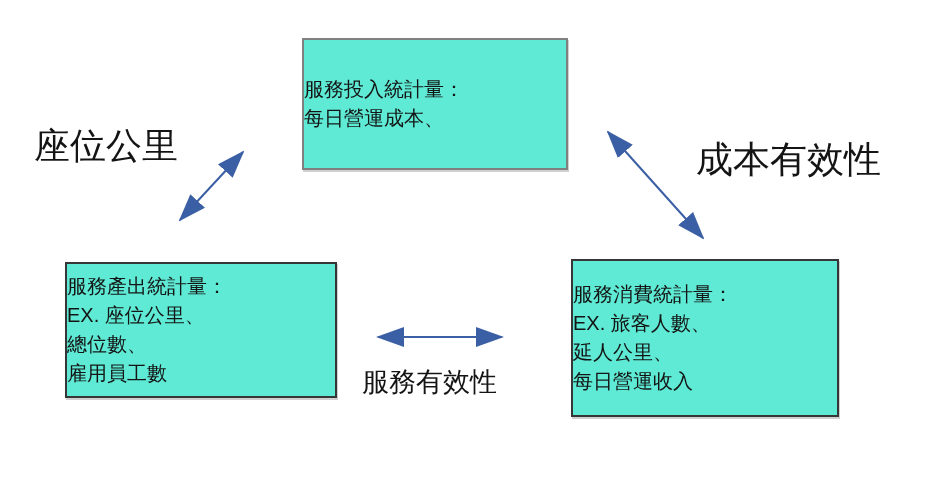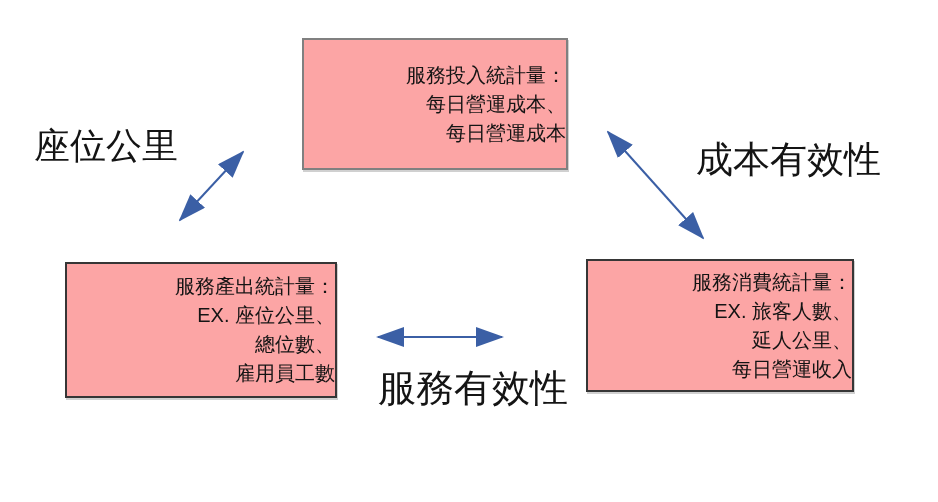--- a/index.html
+++ b/index.html
@@ -3,66 +3,65 @@
 <meta charset="utf-8">
 <style>
   html,body { margin:0; padding:0; }
   .canvas {
     position:relative; width:938px; height:502px;
     background:var(--background,#ffffff);
     font-family:"Liberation Sans", sans-serif;
     overflow:hidden;
   }
   .box {
-    position:absolute; box-sizing:border-box; background:#fca5a5;
-    display:flex; flex-direction:column; justify-content:center; align-items:flex-end;
+    position:absolute; box-sizing:border-box; background:#5eead4;
+    display:flex; flex-direction:column; justify-content:center; align-items:flex-start;
     text-align:center;
     box-shadow:1px 2px 0 rgba(120,120,120,0.35);
   }
   .box-top    { border:2px solid var(--box-border-top,#808080); }
   .box-bottom { border:2px solid var(--box-border-bottom,#363636); }
   .box-line {
     font-size:20px; line-height:29px; white-space:nowrap;
     color:var(--text,#141414);
   }
   .big-label {
     position:absolute; white-space:nowrap; color:var(--text,#141414);
     line-height:1.1;
   }
   .label-cost-efficiency      { left:34px;  top:126px; font-size:36px; }
   .label-cost-effectiveness   { left:696px; top:140px; font-size:37px; }
-  .label-service-effectiveness{ left:362px; top:368px; font-size:38px;margin-left:16px; }
+  .label-service-effectiveness{ left:362px; top:368px; font-size:27px; }
   .arrow { position:absolute; overflow:visible; }
   .arrow line { stroke:var(--arrow,#3B5FA5); stroke-width:2; fill:none; }
   .arrowhead-path { fill:var(--arrow,#3B5FA5); }
   .defs-svg { position:absolute; width:0; height:0; }
   .arrow-1 { left:165px; top:138px; }
   .arrow-2 { left:595px; top:118px; }
   .arrow-3 { left:370px; top:325px; }
   .box-service-input      { left:302px; top:38px;  width:266px; height:132px; }
   .box-service-output     { left:65px;  top:262px; width:272px; height:136px; }
-  .box-service-consumption{ left:586px; top:259px; width:268px; height:133px; }
+  .box-service-consumption{ left:571px; top:259px; width:268px; height:158px; }
 </style>
 </head>
 <body>
 
 <div class="canvas">
 
   <svg class="defs-svg" aria-hidden="true">
     <defs>
       <marker id="ah" markerWidth="14" markerHeight="10" refX="13" refY="5" orient="auto-start-reverse" markerUnits="strokeWidth">
         <path class="arrowhead-path" d="M0,0 L14,5 L0,10 Z"></path>
       </marker>
     </defs>
   </svg>
 
   <div class="box box-top box-service-input">
     <div class="box-line">服務投入統計量：</div>
     <div class="box-line">每日營運成本、</div>
-    <div class="box-line">每日營運成本</div>
   </div>
 
   <div class="box box-bottom box-service-output">
     <div class="box-line">服務產出統計量：</div>
     <div class="box-line">EX. 座位公里、</div>
     <div class="box-line">總位數、</div>
     <div class="box-line">雇用員工數</div>
   </div>
 
   <div class="box box-bottom box-service-consumption">

